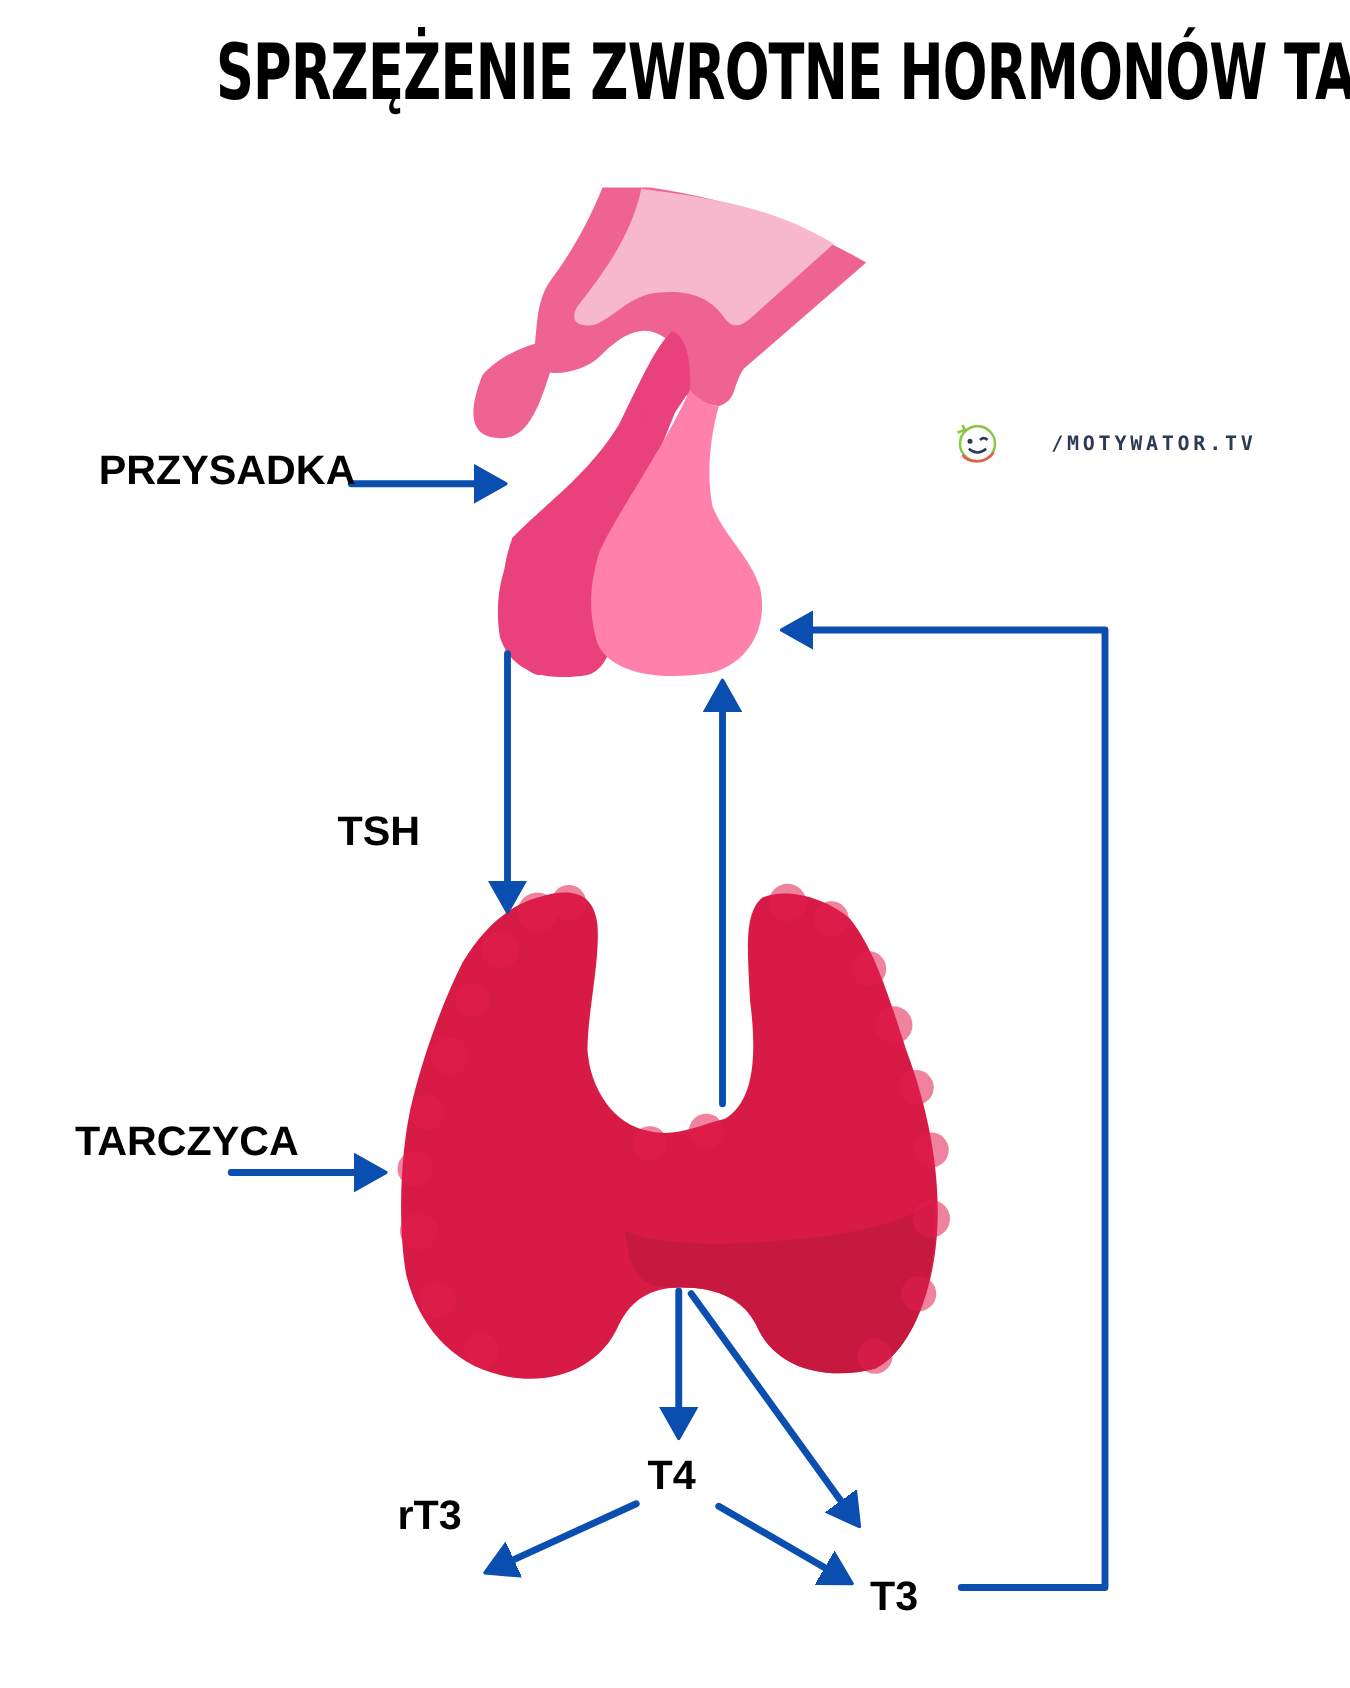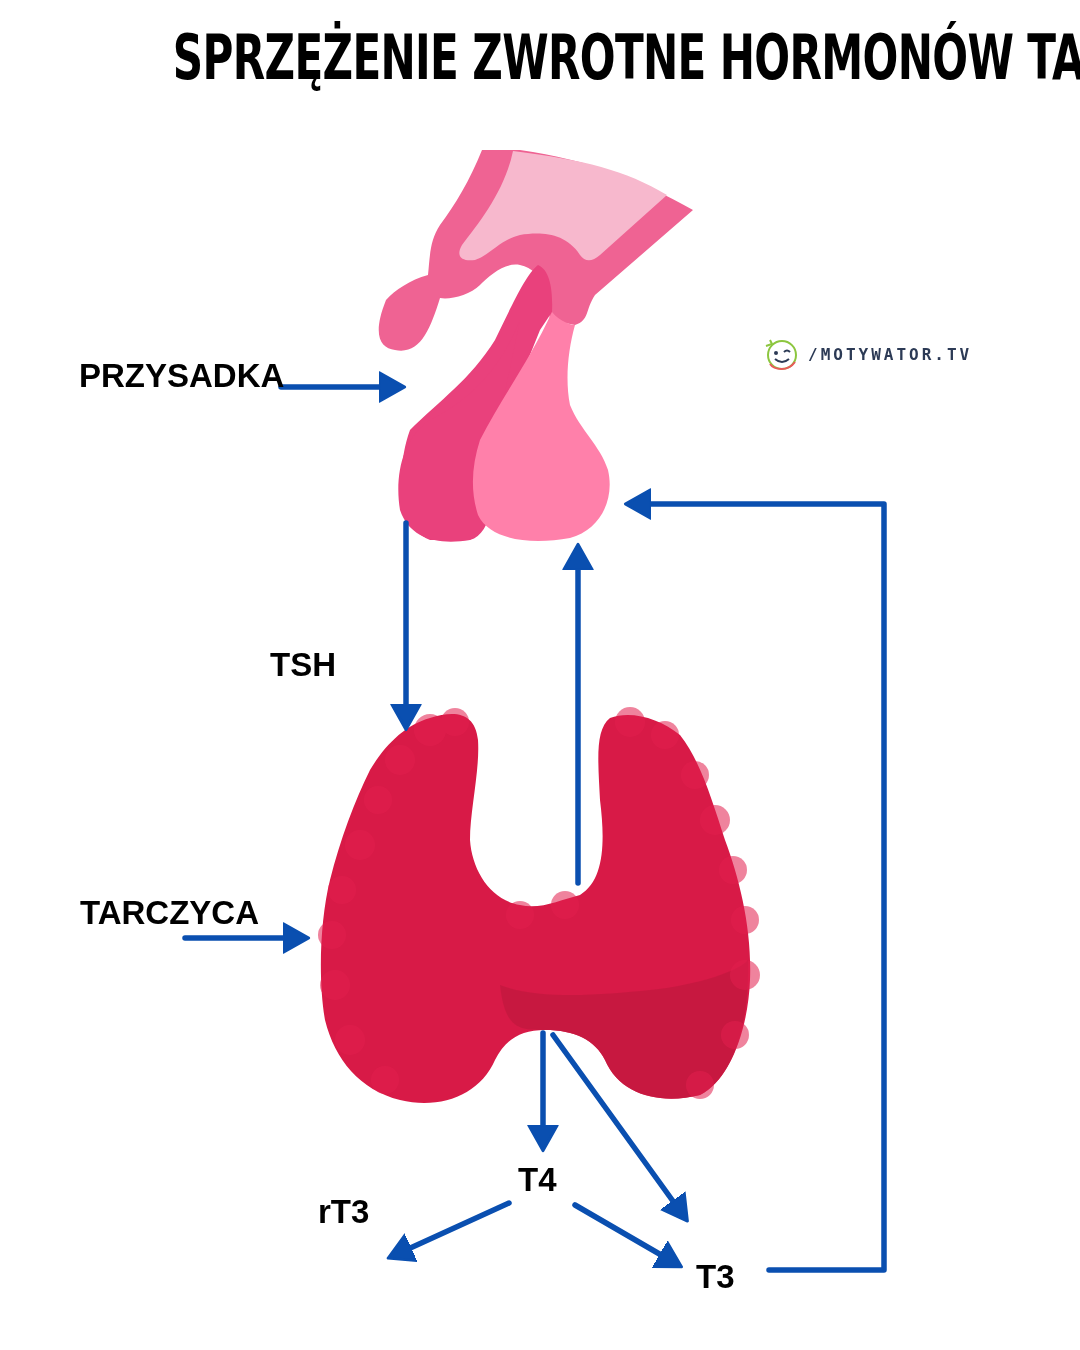--- a/index.html
+++ b/index.html
@@ -1,21 +1,21 @@
 <!DOCTYPE html>
 <html><head>
 <meta charset="utf-8">
 <style>
   html,body{margin:0;padding:0;background:#ffffff;}
   body{width:1080px;height:1350px;position:relative;overflow:hidden;font-family:"Liberation Sans",sans-serif;}
   .title{position:absolute;left:0;top:22px;width:1080px;text-align:center;font-family:"DejaVu Sans",sans-serif;font-weight:bold;font-size:62px;letter-spacing:-1px;color:#000;transform:scaleX(0.68);transform-origin:540px 0;line-height:72px;white-space:nowrap;}
   .label{position:absolute;font-family:"Liberation Sans",sans-serif;font-weight:bold;color:#000;font-size:33px;line-height:36px;white-space:nowrap;}
   svg.layer{position:absolute;left:0;top:0;}
   .brand{position:absolute;left:762px;top:336px;display:flex;align-items:center;gap:6px;}
-  .brand-text{font-family:"DejaVu Sans Mono",monospace;font-weight:bold;font-size:16px;letter-spacing:3px;color:#2c3a55;}
+  .brand-text{font-family:"DejaVu Sans Mono",monospace;font-weight:bold;font-size:16px;letter-spacing:3px;color:#2c3a55;margin-left:33px;}
 </style>
 </head>
 <body>
 
 <div class="title">SPRZĘŻENIE ZWROTNE HORMONÓW TARCZYCY</div>
 
 <svg class="layer" width="1080" height="1350" viewBox="0 0 1080 1350">
   <defs>
     <marker id="ah" markerWidth="6" markerHeight="6" refX="3.2" refY="3" orient="auto" markerUnits="strokeWidth">
       <path d="M0,0.4 L4.6,3 L0,5.6 Z" fill="#0a4fb0" stroke="#0a4fb0" stroke-width="0.5" stroke-linejoin="round"></path>
@@ -72,21 +72,21 @@
     <line x1="543" y1="1033" x2="543" y2="1143" marker-end="url(#ah)"></line>
     <line x1="553" y1="1035" x2="683" y2="1215" marker-end="url(#ah)"></line>
     <line x1="509" y1="1203" x2="395" y2="1255" marker-end="url(#ah)"></line>
     <line x1="575" y1="1205" x2="675" y2="1263" marker-end="url(#ah)"></line>
     <polyline points="769,1270 884,1270 884,504 633,504" marker-end="url(#ah)"></polyline>
   </g>
 </svg>
 
 <div class="label" style="left:79px;top:358px;text-align:right;">PRZYSADKA</div>
 <div class="label" style="left:270px;top:647px;">TSH</div>
-<div class="label" style="left:80px;top:895px;">TARCZYCA</div>
+<div class="label" style="left:60px;top:895px;">TARCZYCA</div>
 <div class="label" style="left:518px;top:1162px;">T4</div>
 <div class="label" style="left:318px;top:1194px;">rT3</div>
 <div class="label" style="left:696px;top:1259px;">T3</div>
 
 <div class="brand">
   <svg width="40" height="36" viewBox="0 0 40 36">
     <circle cx="20" cy="19" r="14" fill="none" stroke="#8cc63f" stroke-width="2"></circle>
     <path d="M8,28 C12,34 26,36 33,26" fill="none" stroke="#e85a5a" stroke-width="2"></path>
     <path d="M4,10 L10,8 L8,4" fill="none" stroke="#8cc63f" stroke-width="2"></path>
     <circle cx="14" cy="17" r="2" fill="#2c3a55"></circle>

